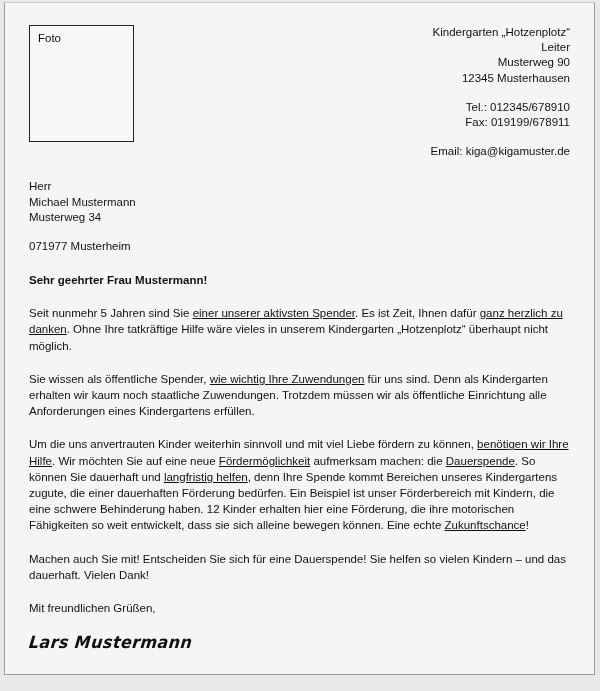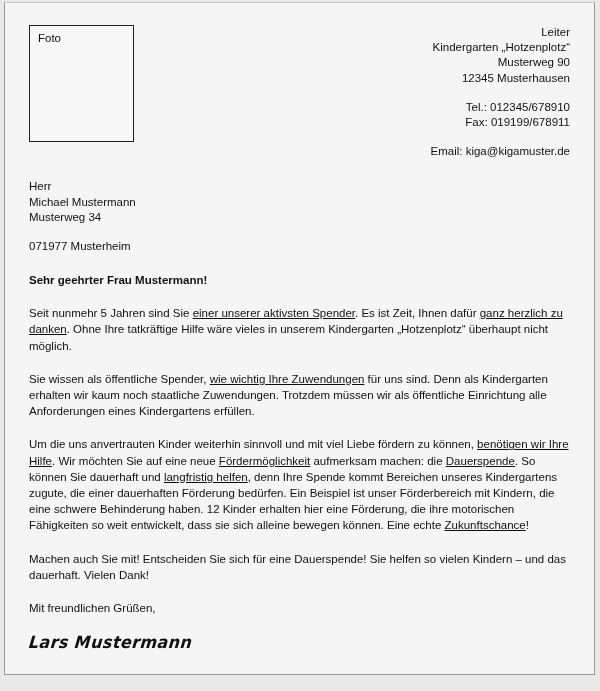--- a/index.html
+++ b/index.html
@@ -122,22 +122,22 @@
 <div class="page">
   <div class="inner">
 
     <div class="header-row">
 
       <div class="photo-box">
         <span class="photo-label">Foto</span>
       </div>
 
       <div class="sender">
+        <span class="blk">Kindergarten „Hotzenplotz“</span>
         <span class="blk">Leiter</span>
-        <span class="blk">Kindergarten „Hotzenplotz“</span>
         <span class="blk">Musterweg 90</span>
         <span class="blk">12345 Musterhausen</span>
         <span class="gap"></span>
         <span class="blk">Tel.: 012345/678910</span>
         <span class="blk">Fax: 019199/678911</span>
         <span class="gap"></span>
         <span class="blk">Email: kiga@kigamuster.de</span>
       </div>
 
     </div>

